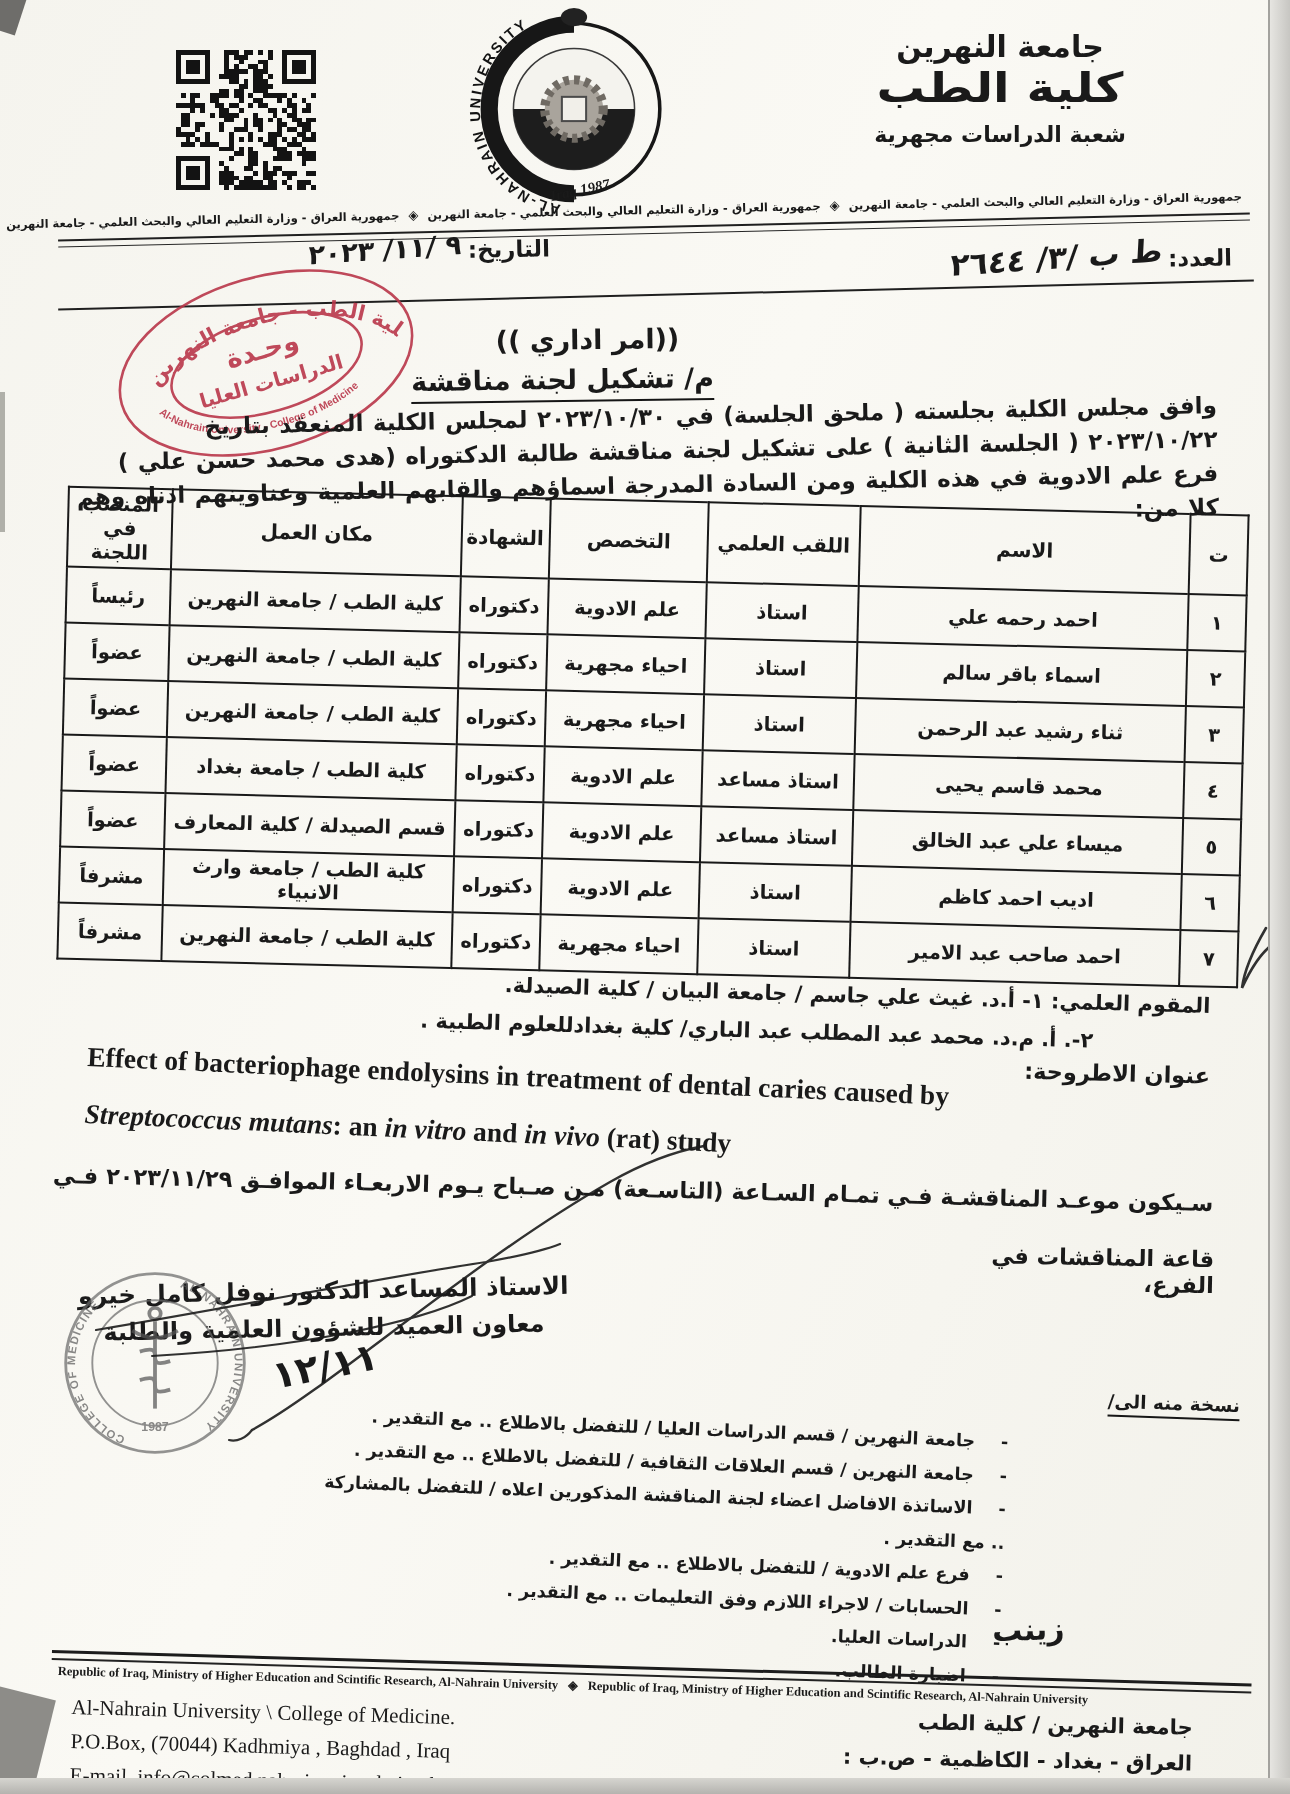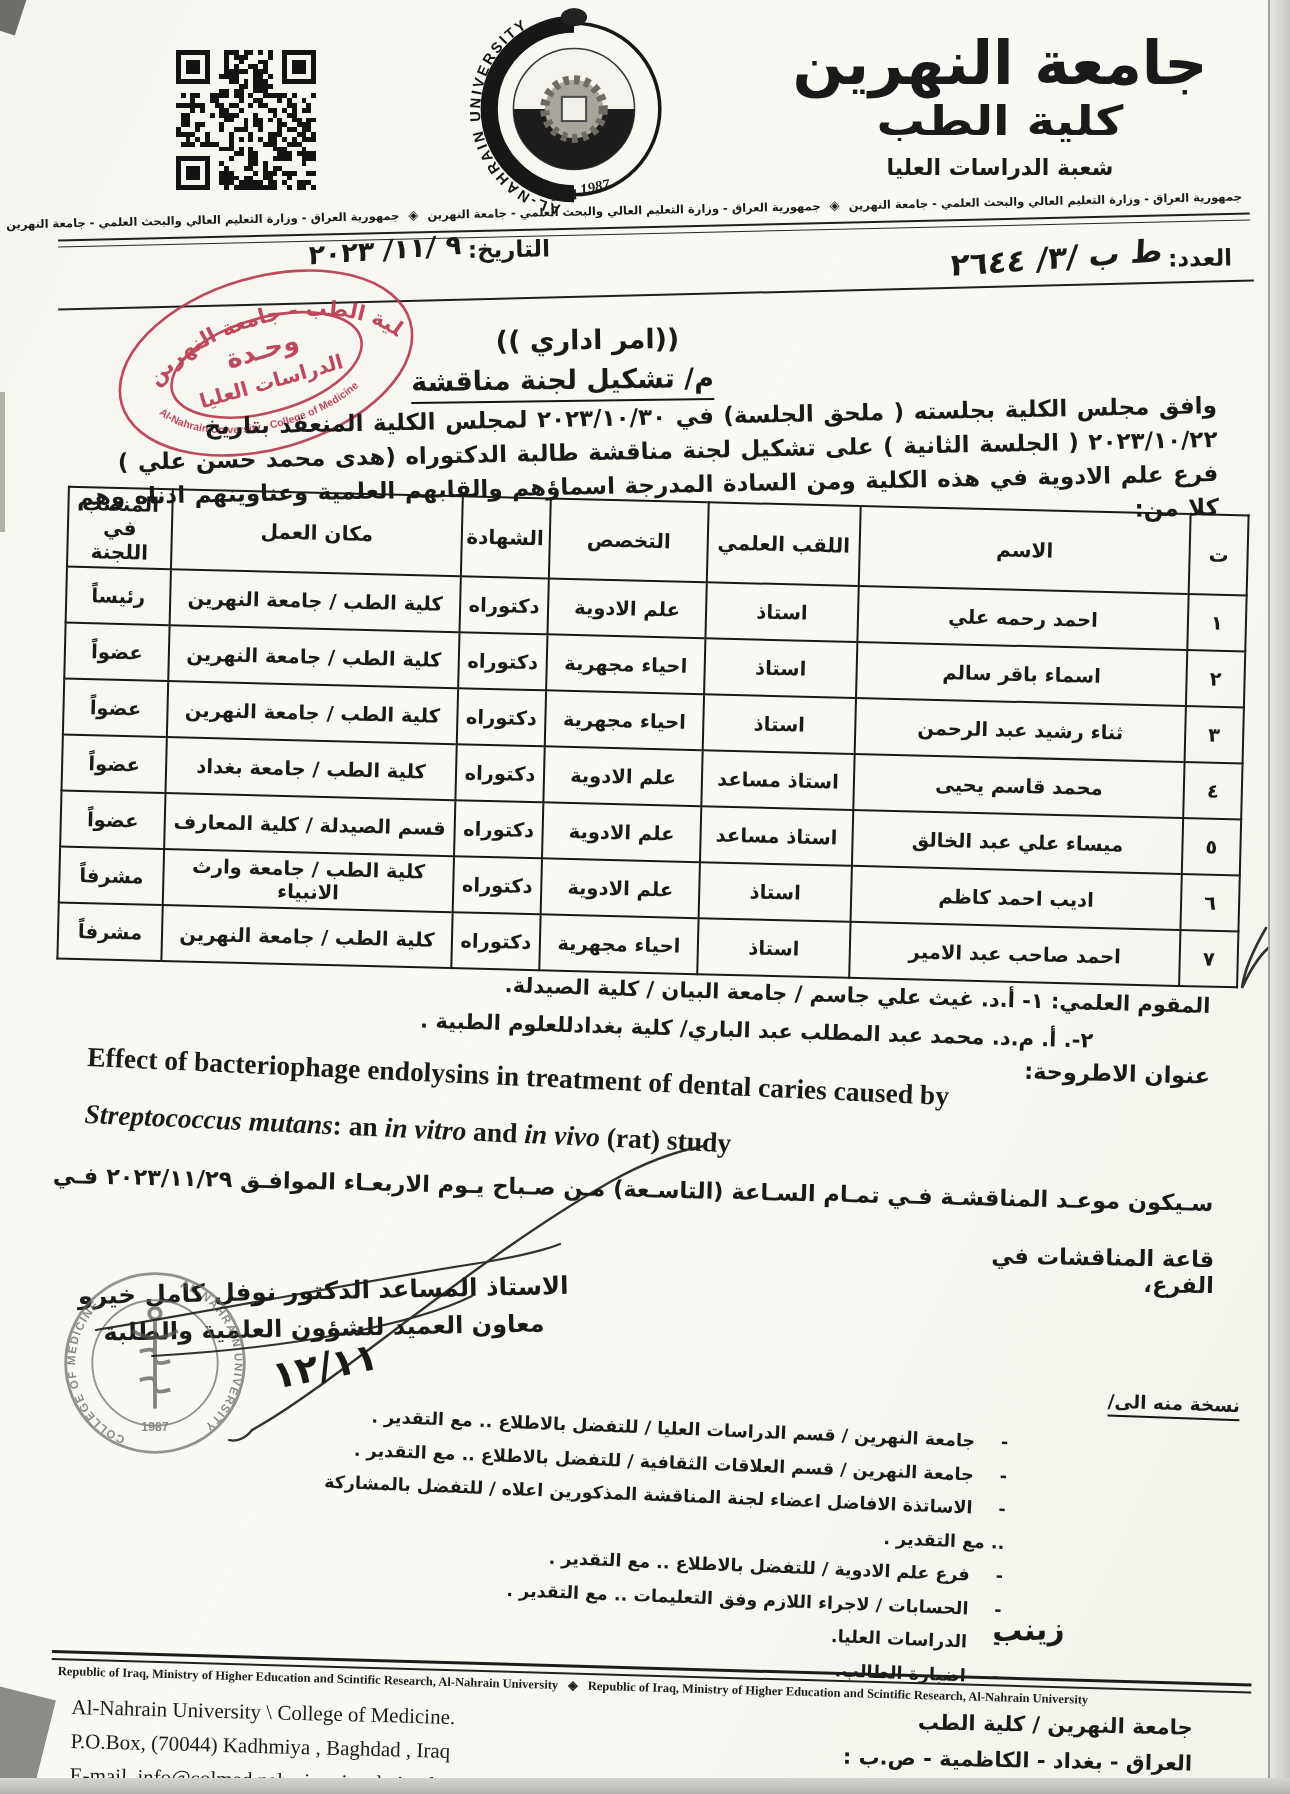--- a/index.html
+++ b/index.html
@@ -9,21 +9,21 @@
   .abs{position:absolute;}
   .ar{font-family:"DejaVu Sans",sans-serif;direction:rtl;}
   .en{font-family:"Liberation Serif",serif;}
   
   .edge-right{right:0;top:0;width:20px;height:100%;background:linear-gradient(to right,#e6e5e1,#c7c6c2);border-left:2px solid #a3a29e;}
   .edge-bottom{left:0;bottom:0;width:100%;height:16px;background:linear-gradient(#d6d5d0,#b4b3af);}
   .corner-tl{left:-8px;top:-10px;width:30px;height:42px;background:#6e6d6a;transform:rotate(18deg);}
   .sliver-bl{left:-30px;top:1690px;width:70px;height:140px;background:#8d8c88;transform:rotate(14deg);}
   .sliver-l{left:0;top:392px;width:5px;height:140px;background:#77766f;opacity:.55;}
   
-  .hdr-univ{font-size:60px;letter-spacing:1px;line-height:1.1;}
+  .hdr-univ{font-size:30px;letter-spacing:1px;line-height:1.1;}
   .hdr-college{font-size:41px;transform:scaleX(1.18);line-height:1.15;margin-top:2px;}
   .hdr-division{font-size:22px;margin-top:10px;}
   .banner{font-size:11.5px;white-space:nowrap;text-align:center;transform:rotate(-1.3deg);}
   .banner .sep{margin:0 9px;font-size:13px;}
   .rule{border-top:2.6px solid #1f1f1f;}
   .rule.double{height:5px;border-bottom:1.8px solid #262626;}
   .lbl{font-size:23px;}
   .hand{display:inline-block;font-size:31px;transform:rotate(-3deg) skewX(-7deg);letter-spacing:2px;}
   
   .order-title{font-size:27px;text-align:center;transform:rotate(-.8deg);}
@@ -90,21 +90,21 @@
       <text font-size="14.5" font-weight="bold" letter-spacing="2.5" fill="#131313" font-family="Liberation Sans">
         <textPath href="#logoArc" startOffset="5%">AL-NAHRAIN UNIVERSITY</textPath>
       </text>
     </svg>
     <div class="abs logo-year" style="left:82px;top:176px">Iraq 1987</div>
   </div>
 
   <div class="abs" style="left:790px;top:30px;width:420px;text-align:center">
     <div class="ar hdr-univ">جامعة النهرين</div>
     <div class="ar hdr-college">كلية الطب</div>
-    <div class="ar hdr-division">شعبة الدراسات العليا</div>
+    <div class="ar hdr-division">شعبة الدراسات مجهرية</div>
   </div>
 
   <div class="abs ar banner" style="left:52px;top:202px;width:1190px">
     <span>جمهورية العراق - وزارة التعليم العالي والبحث العلمي - جامعة النهرين</span><span class="sep">◈</span><span>جمهورية العراق - وزارة التعليم العالي والبحث العلمي - جامعة النهرين</span><span class="sep">◈</span><span>جمهورية العراق - وزارة التعليم العالي والبحث العلمي - جامعة النهرين</span>
   </div>
   <div class="abs rule double" style="left:58px;top:226px;width:1192px;transform:rotate(-1.3deg)"></div>
 
   <div class="abs ar" style="left:820px;top:240px;width:412px;text-align:right;transform:rotate(-1deg)">
     <span class="lbl">العدد:</span>
     <span class="hand" style="margin-left:14px">ط ب /٣/ ٢٦٤٤</span>

